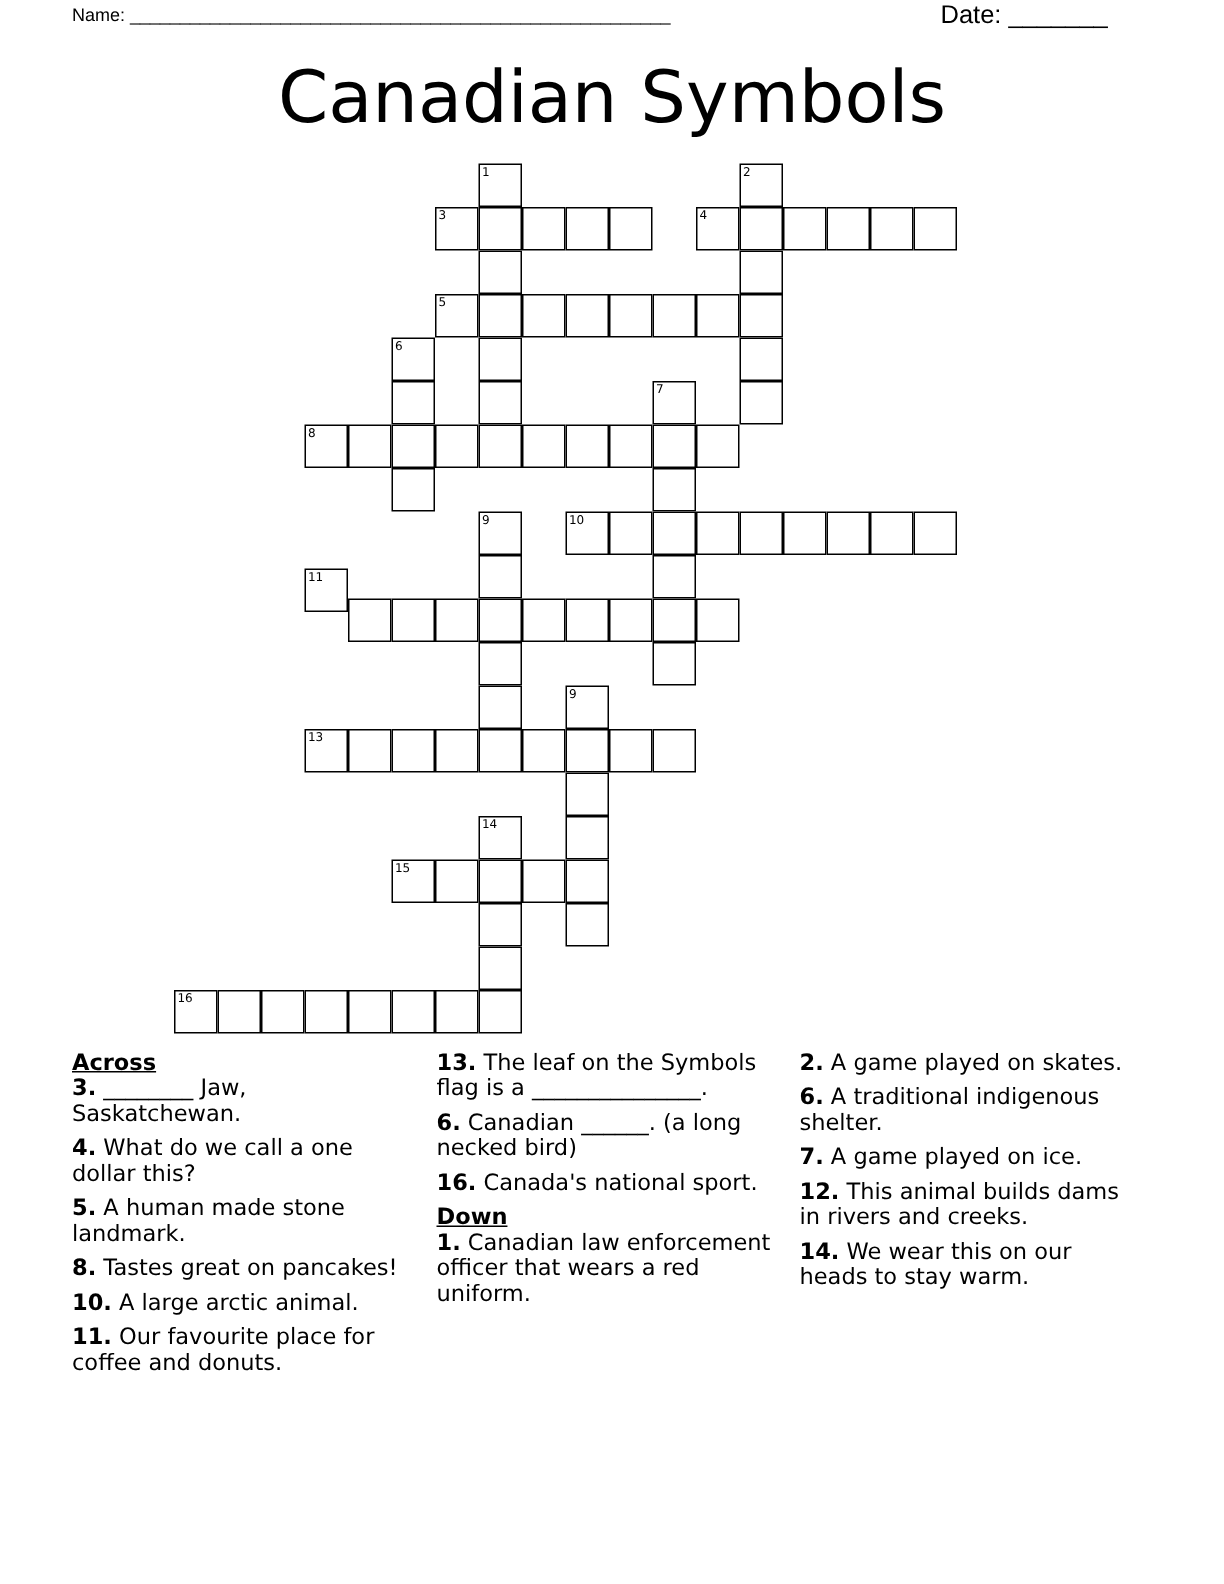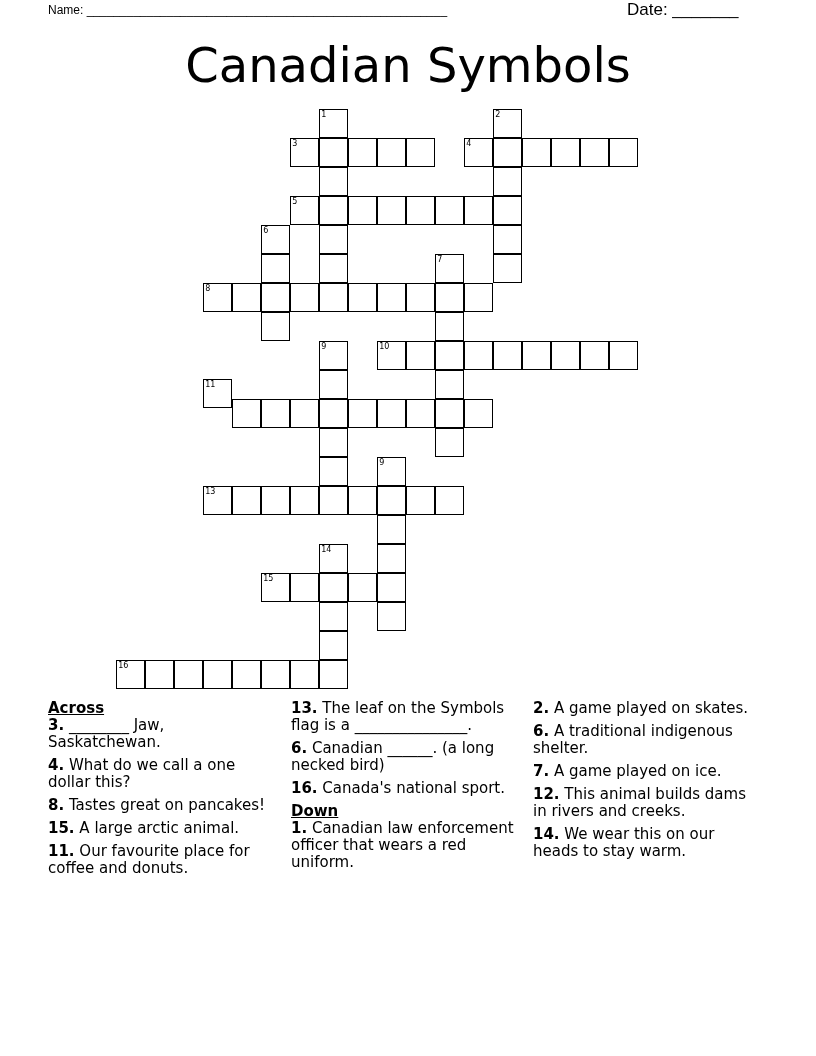--- a/index.html
+++ b/index.html
@@ -150,22 +150,23 @@
     <div class="cell" style="left: 204px; top: 661px;"></div>
     <div class="cell" style="left: 233px; top: 661px;"></div>
     <div class="cell" style="left: 262px; top: 661px;"></div>
     <div class="cell" style="left: 291px; top: 661px;"></div>
   </div>
 
 <div class="clues" style="left:48px; width:230px;">
   <div class="section-head">Across</div>
   <div class="clue"><b>3.</b><span> ________ Jaw, Saskatchewan.</span></div>
   <div class="clue"><b>4.</b><span> What do we call a one dollar this?</span></div>
+  <div class="clue"><b>5.</b><span> A human made stone landmark.</span></div>
   <div class="clue"><b>8.</b><span> Tastes great on pancakes!</span></div>
-  <div class="clue"><b>15.</b><span> A large arctic animal.</span></div>
+  <div class="clue"><b>10.</b><span> A large arctic animal.</span></div>
   <div class="clue"><b>11.</b><span> Our favourite place for coffee and donuts.</span></div>
 </div>
 
 <div class="clues" style="left:291px; width:225px;">
   <div class="clue"><b>13.</b><span> The leaf on the Symbols flag is a _______________.</span></div>
   <div class="clue"><b>6.</b><span> Canadian ______. (a long necked bird)</span></div>
   <div class="clue"><b>16.</b><span> Canada's national sport.</span></div>
   <div class="section-head">Down</div>
   <div class="clue"><b>1.</b><span> Canadian law enforcement officer that wears a red uniform.</span></div>
 </div>

